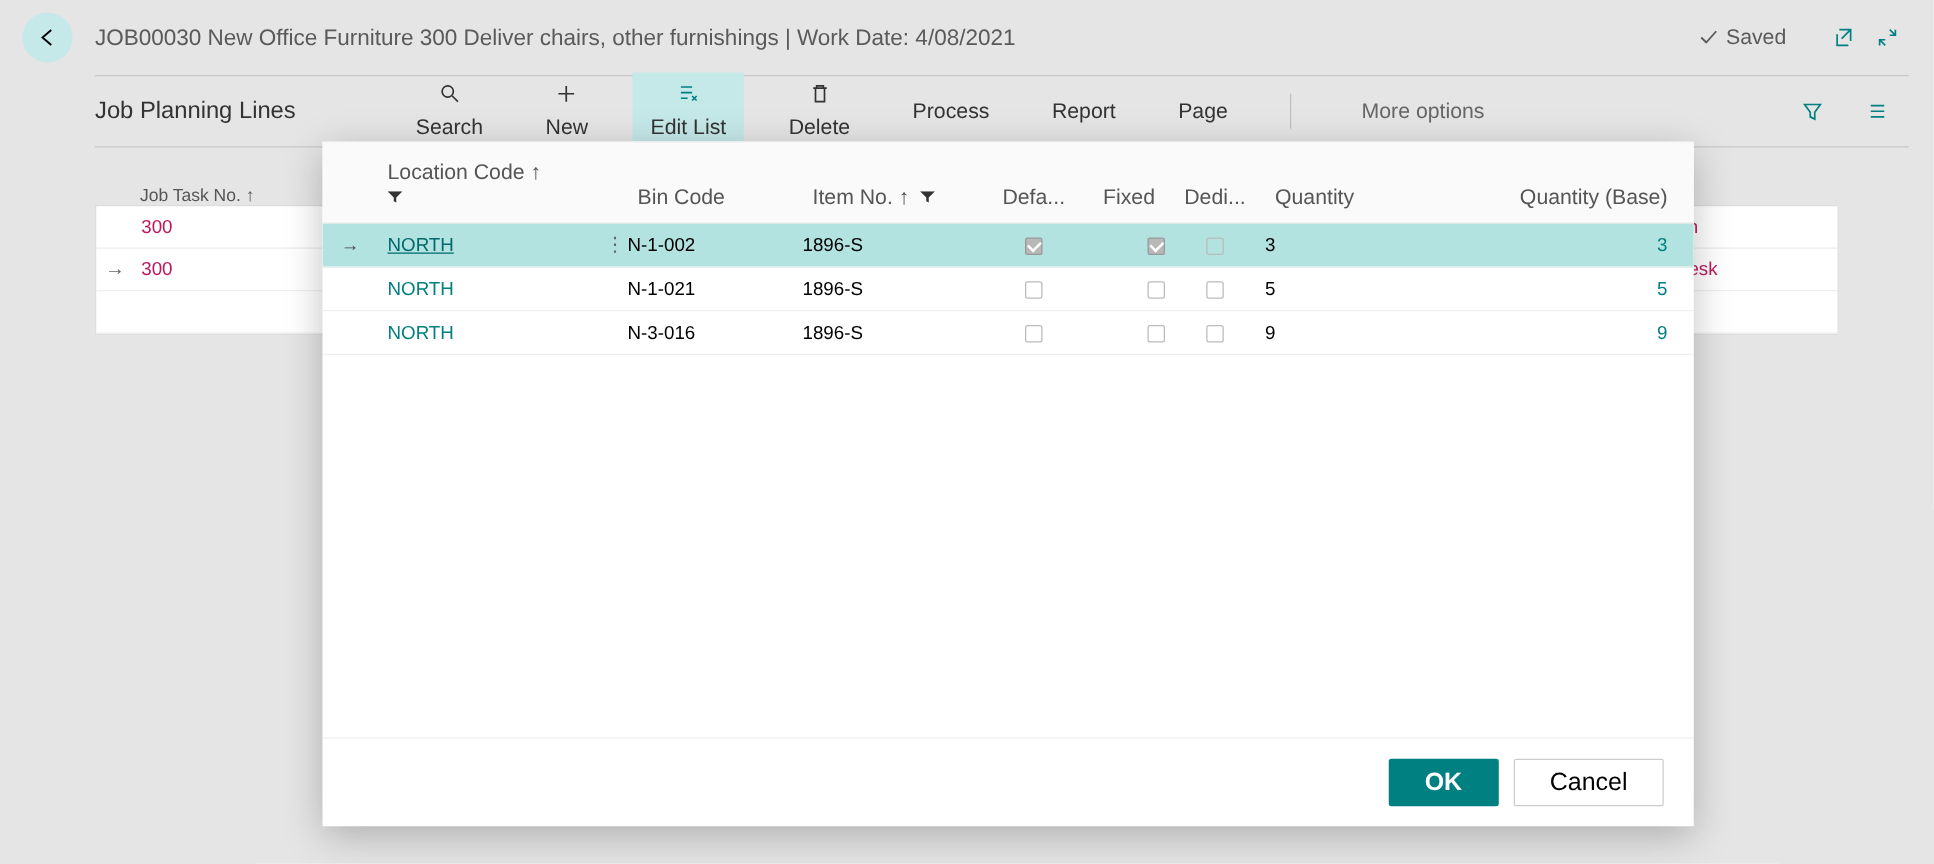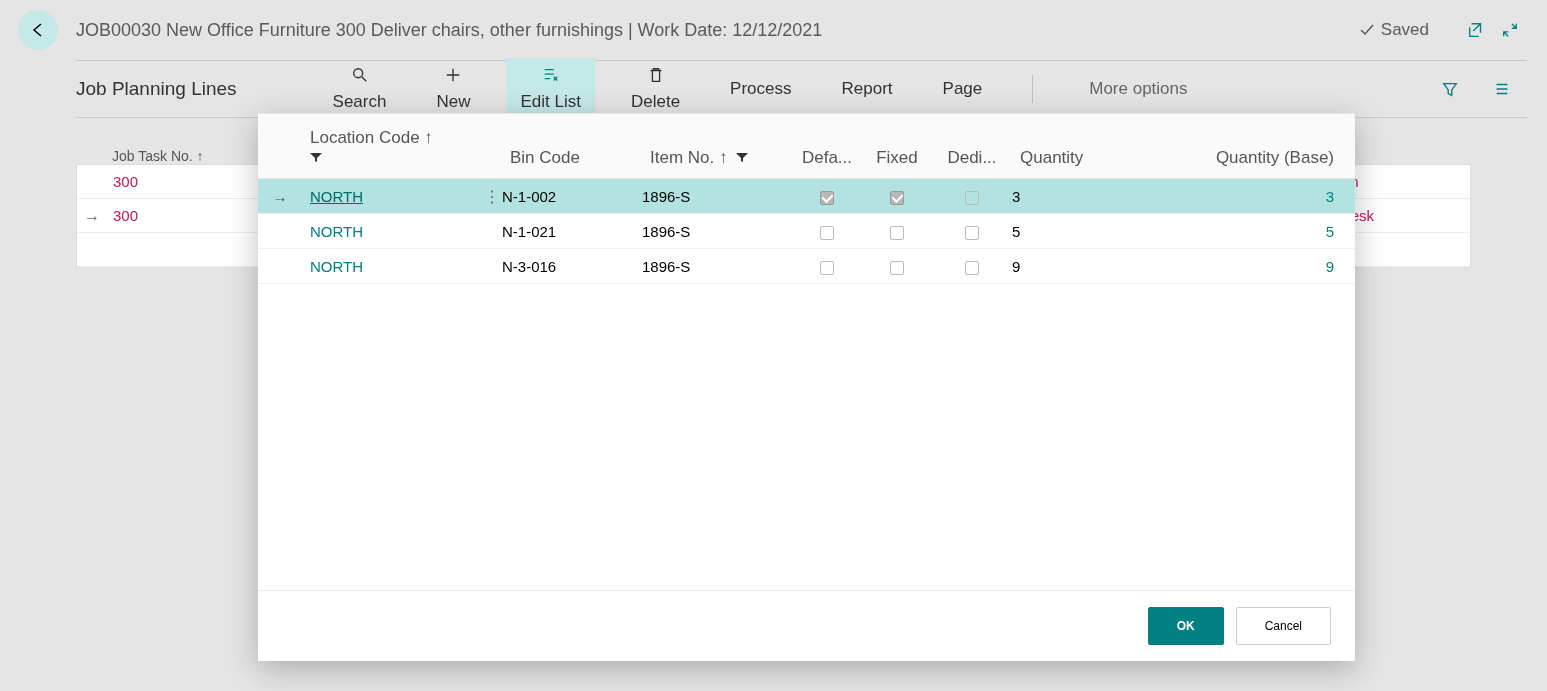--- a/index.html
+++ b/index.html
@@ -54,41 +54,41 @@
   .chk.on { background: #b8b8b8; border-color:#999; }
   .chk.on::after { content: ""; position: absolute; left: 3px; top: 0px; width: 5px; height: 8px; border: solid #fff; border-width: 0 2px 2px 0; transform: rotate(45deg); }
   .num { text-align: right; padding-right: 18px; }
   .link-num { color: #008080; cursor: pointer; }
 
   
   .c-loc { width: 180px; padding-left: 8px; }
   .c-bin { width: 140px; }
   .c-item { width: 150px; }
   .c-def { width: 70px; text-align: center; }
-  .c-fix { width: 70px; text-align: center; }
+  .c-fix { width: 70px; text-align: right; }
   .c-ded { width: 80px; text-align: center; }
   .c-qty { width: 170px; text-align: left; padding-right: 18px; }
   .c-qtyb { width: 170px; text-align: right; padding-right: 18px; }
 
   .dialog-footer { display: flex; justify-content: flex-end; gap: 12px; padding: 16px 24px; border-top: 1px solid #eee; }
-  .btn { height: 38px; padding: 0 28px; font-size: 12px; border-radius: 2px; cursor: pointer; border: 1px solid #ccc; background: #fff; }
+  .btn { height: 38px; padding: 0 28px; font-size: 20px; border-radius: 2px; cursor: pointer; border: 1px solid #ccc; background: #fff; }
   .btn.primary { background: #008080; color: #fff; border-color: #008080; font-weight: 600; }
 
   svg { stroke: currentColor; fill: none; stroke-width: 1.5; }
 </style>
 </head>
 <body>
 
 <div class="page-header">
   <div class="back-circle">
     <svg width="20" height="20">
         <path d="M13 4 L6 10 L13 16"></path>
       </svg>
   </div>
-  <div class="page-title">JOB00030 New Office Furniture 300 Deliver chairs, other furnishings | Work Date: 12/12/2021</div>
+  <div class="page-title">JOB00030 New Office Furniture 300 Deliver chairs, other furnishings | Work Date: 4/08/2021</div>
   <div class="saved">
     <svg width="16" height="16">
         <path d="M2 8 L6 12 L14 3"></path>
       </svg>
     <span>Saved</span>
   </div>
   <svg class="hdr-icon" viewBox="0 0 20 20">
       <path d="M5 3 h10 v10 M15 3 L7 11 M3 7 v10 h10"></path>
     </svg>
   <svg class="hdr-icon" viewBox="0 0 20 20">

